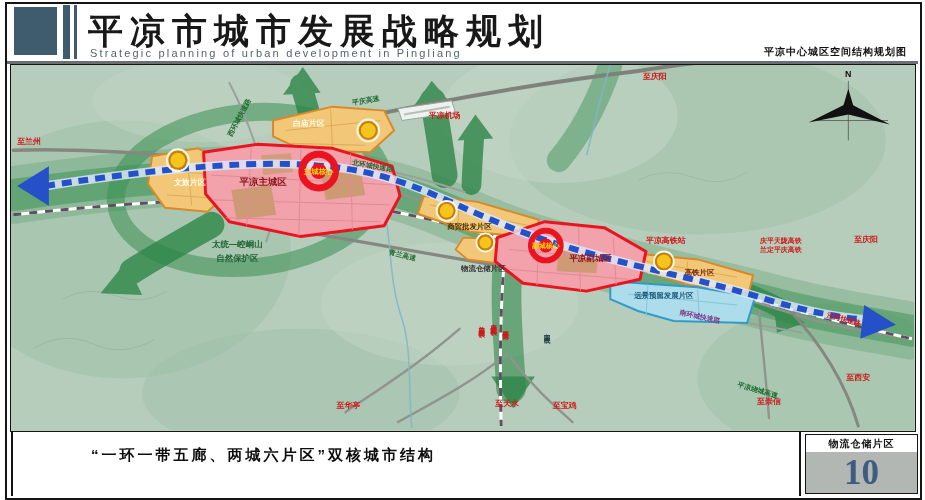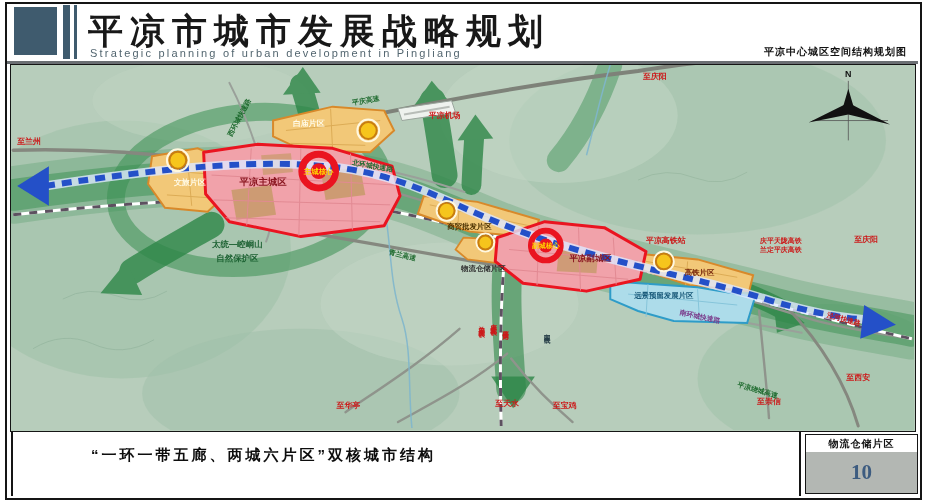--- a/index.html
+++ b/index.html
@@ -28,21 +28,21 @@
   .footer{position:absolute;left:6px;top:432px;width:912px;height:64px;background:#fff;}
   .foot-caption{position:absolute;left:85px;top:14px;font-size:15px;font-weight:bold;
                 color:#0d0d0d;letter-spacing:3px;white-space:nowrap;}
   .foot-divider{position:absolute;left:793px;top:0;width:2px;height:64px;background:#151515;}
   .foot-leftline{position:absolute;left:5px;top:0;width:1.5px;height:64px;background:#151515;}
   .gov-box{position:absolute;left:799px;top:2px;width:113px;height:60px;border:1.5px solid #151515;
            box-sizing:border-box;display:flex;flex-direction:column;}
   .gov-name{height:17px;display:flex;align-items:center;justify-content:center;
             font-size:10px;font-weight:bold;color:#111;background:#fff;letter-spacing:1px;}
   .gov-page{flex:1;background:#b3b7b3;display:flex;align-items:center;justify-content:center;
-            font-family:"Liberation Serif",serif;font-size:21px;font-weight:bold;color:#3d5c80;}
+            font-family:"Liberation Serif",serif;font-size:35px;font-weight:bold;color:#3d5c80;}
 </style>
 </head>
 <body>
 
 <div class="page">
 
   <div>
     <div class="hdr-square"></div>
     <div class="hdr-bar1"></div>
     <div class="hdr-bar2"></div>

